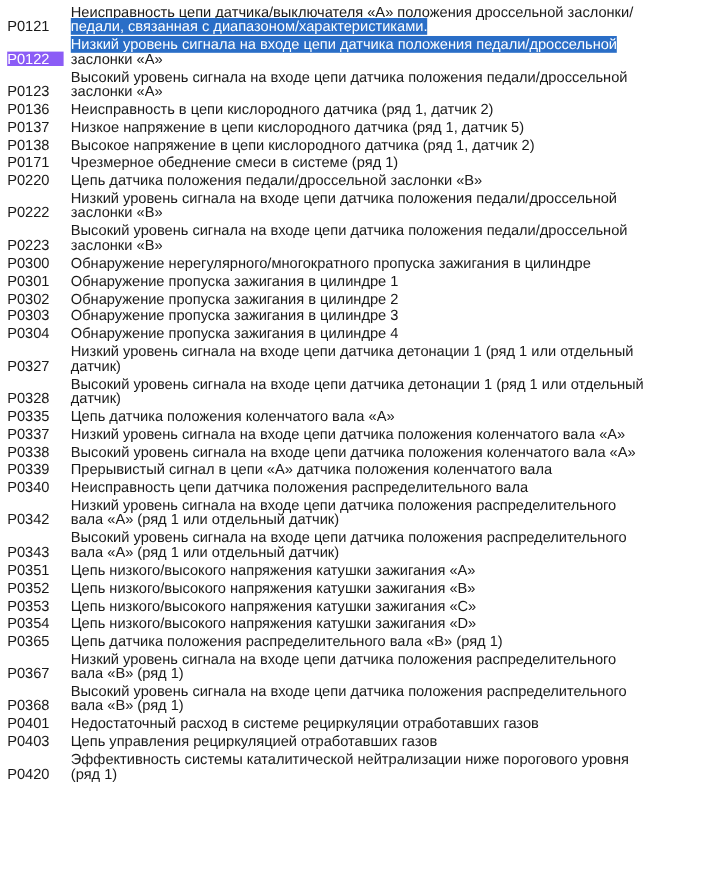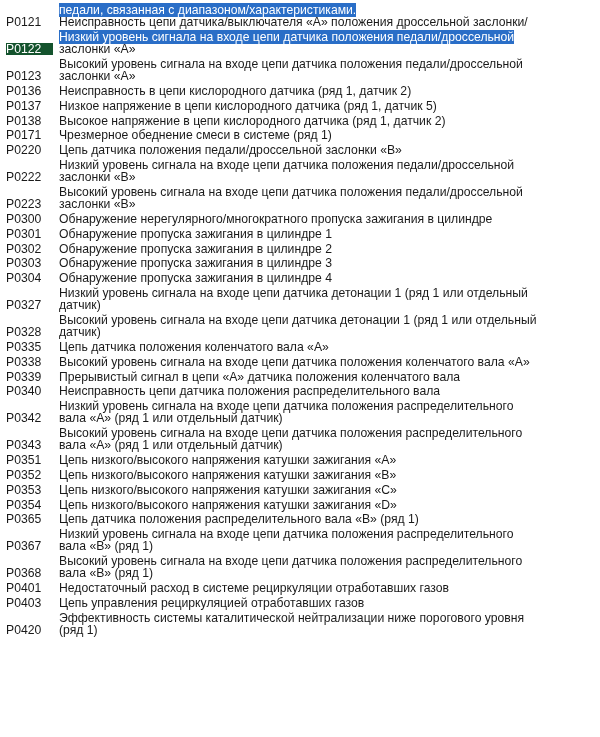--- a/index.html
+++ b/index.html
@@ -32,40 +32,40 @@
     white-space: nowrap;
   }
   .desc {
     flex: 1 1 auto;
     padding-left: 6px;
   }
   .desc .line {
     display: block;
   }
   .sel {
-    background: #14532d;
+    background: #8b5cf6;
     color: #ffffff;
   }
   .sel-box {
     background: #2a6ec7;
     color: #ffffff;
     display: inline;
     box-decoration-break: clone;
     -webkit-box-decoration-break: clone;
   }
 </style>
 </head>
 <body>
 
 <div id="doc">
     <div class="row">
       <div class="code">P0121</div>
       <div class="desc">
+        <span class="line"><span>Неисправность цепи датчика/выключателя «А» положения дроссельной заслонки/</span></span>
         <span class="line"><span class="sel-box">педали, связанная с диапазоном/характеристиками.</span></span>
-        <span class="line"><span>Неисправность цепи датчика/выключателя «А» положения дроссельной заслонки/</span></span>
       </div>
     </div>
     <div class="row">
       <div class="code sel">P0122</div>
       <div class="desc">
         <span class="line"><span class="sel-box">Низкий уровень сигнала на входе цепи датчика положения педали/дроссельной</span></span>
         <span class="line"><span>заслонки «А»</span></span>
       </div>
     </div>
     <div class="row">
@@ -160,20 +160,26 @@
       <div class="code">P0328</div>
       <div class="desc">
         <span class="line"><span>Высокий уровень сигнала на входе цепи датчика детонации 1 (ряд 1 или отдельный</span></span>
         <span class="line"><span>датчик)</span></span>
       </div>
     </div>
     <div class="row">
       <div class="code">P0335</div>
       <div class="desc">
         <span class="line"><span>Цепь датчика положения коленчатого вала «А»</span></span>
+      </div>
+    </div>
+    <div class="row">
+      <div class="code">P0337</div>
+      <div class="desc">
+        <span class="line"><span>Низкий уровень сигнала на входе цепи датчика положения коленчатого вала «А»</span></span>
       </div>
     </div>
     <div class="row">
       <div class="code">P0338</div>
       <div class="desc">
         <span class="line"><span>Высокий уровень сигнала на входе цепи датчика положения коленчатого вала «А»</span></span>
       </div>
     </div>
     <div class="row">
       <div class="code">P0339</div>

